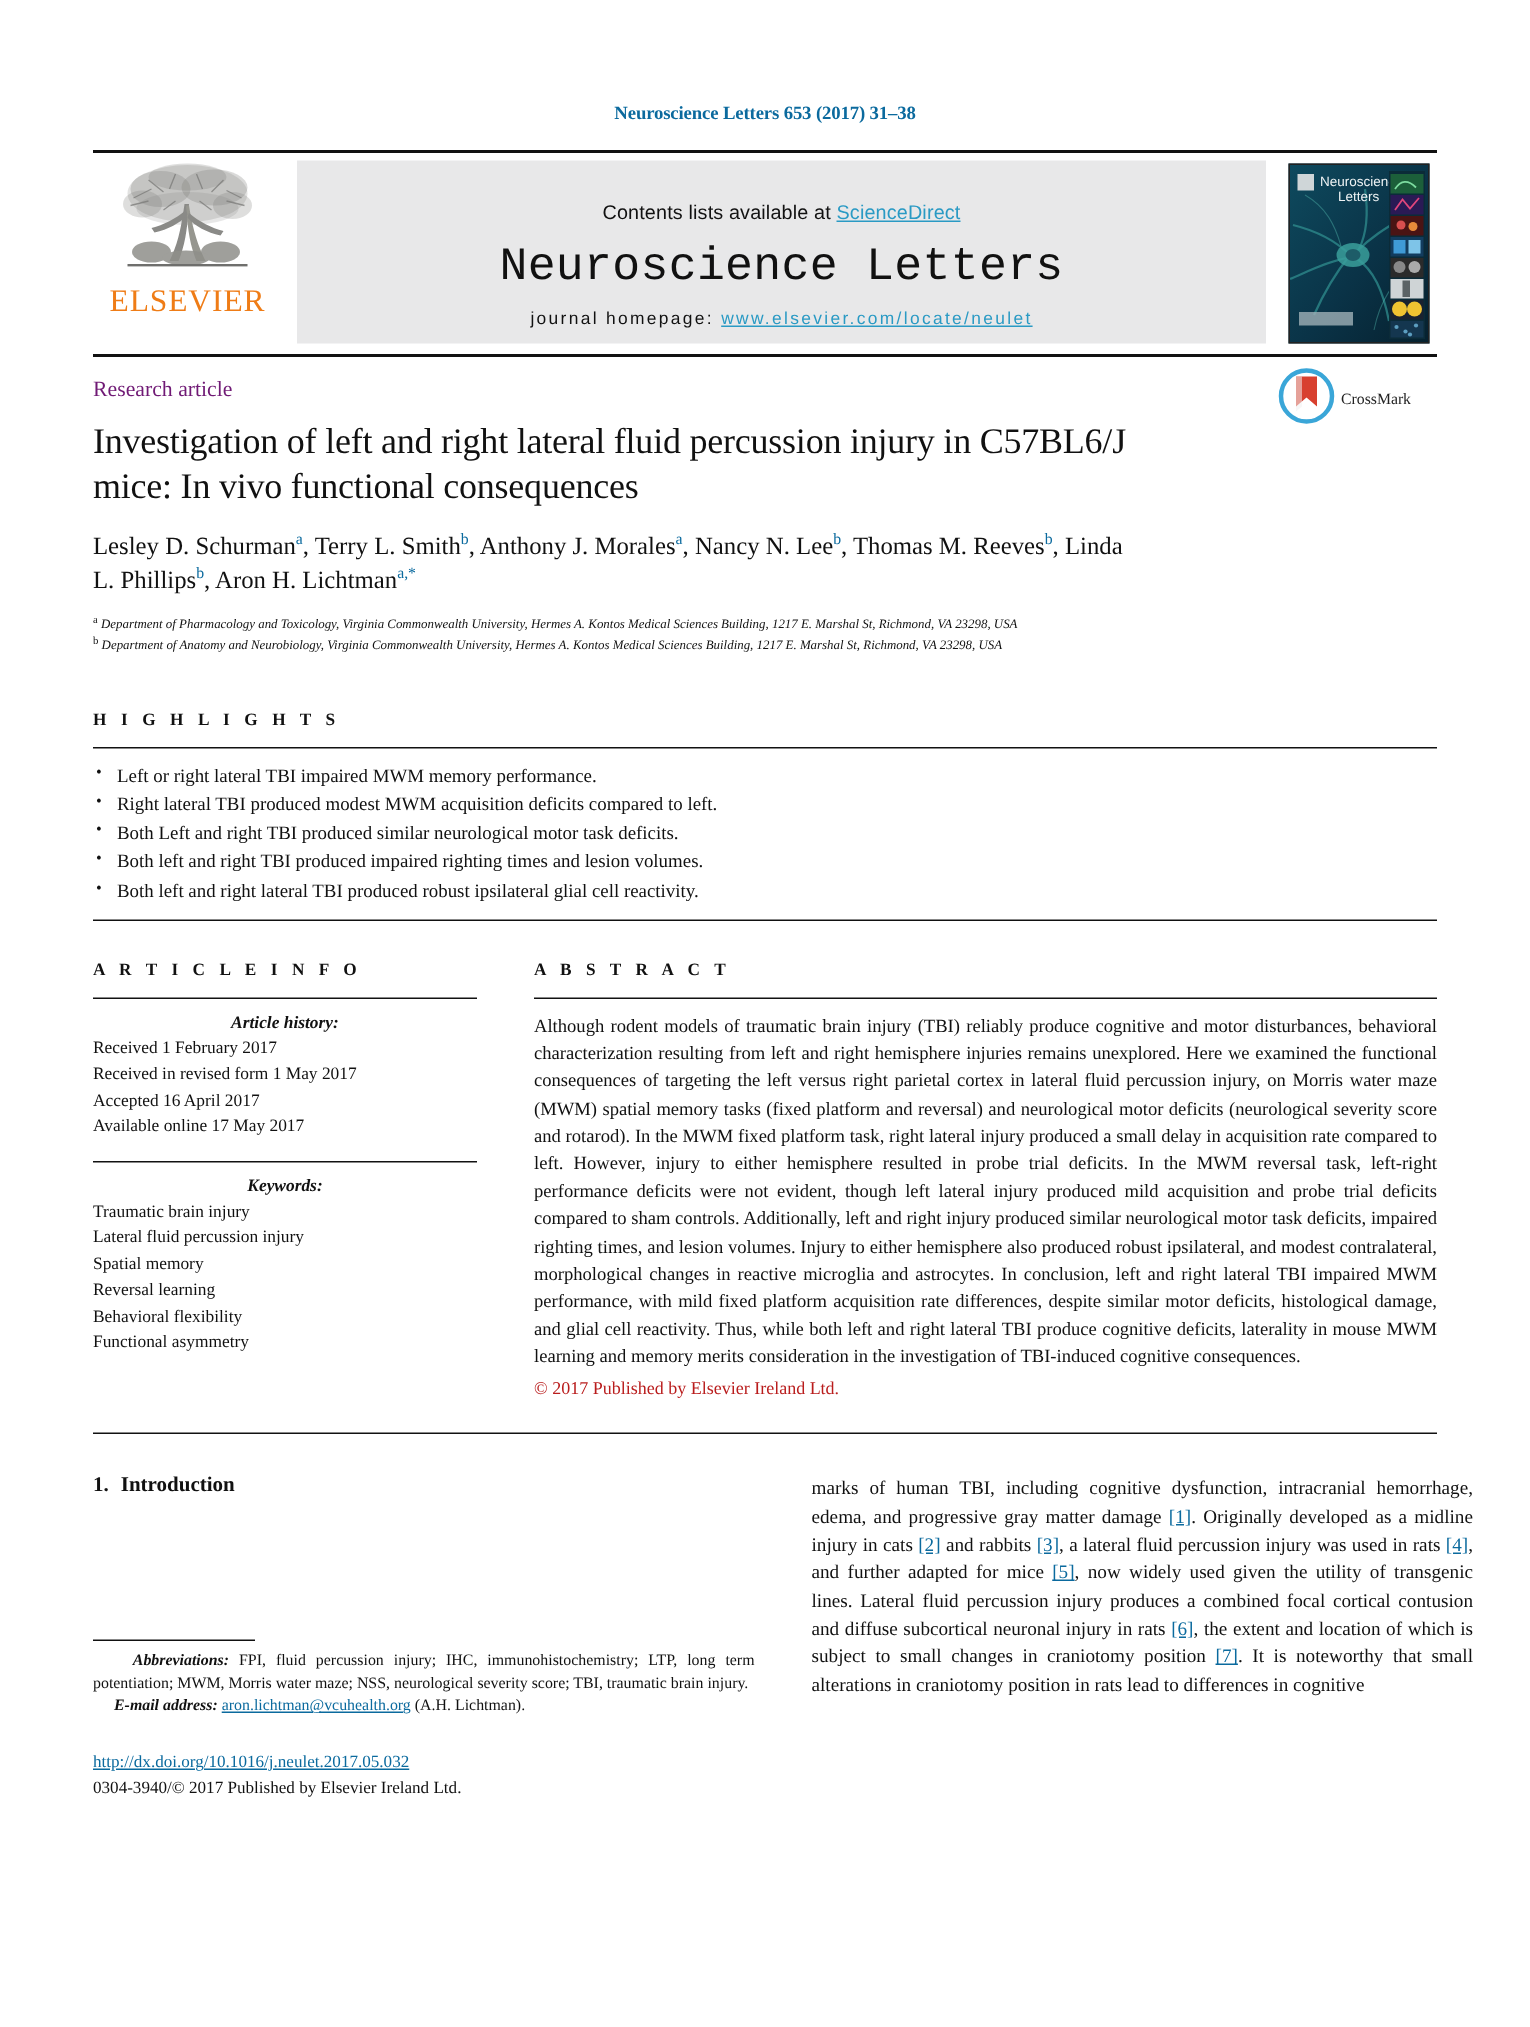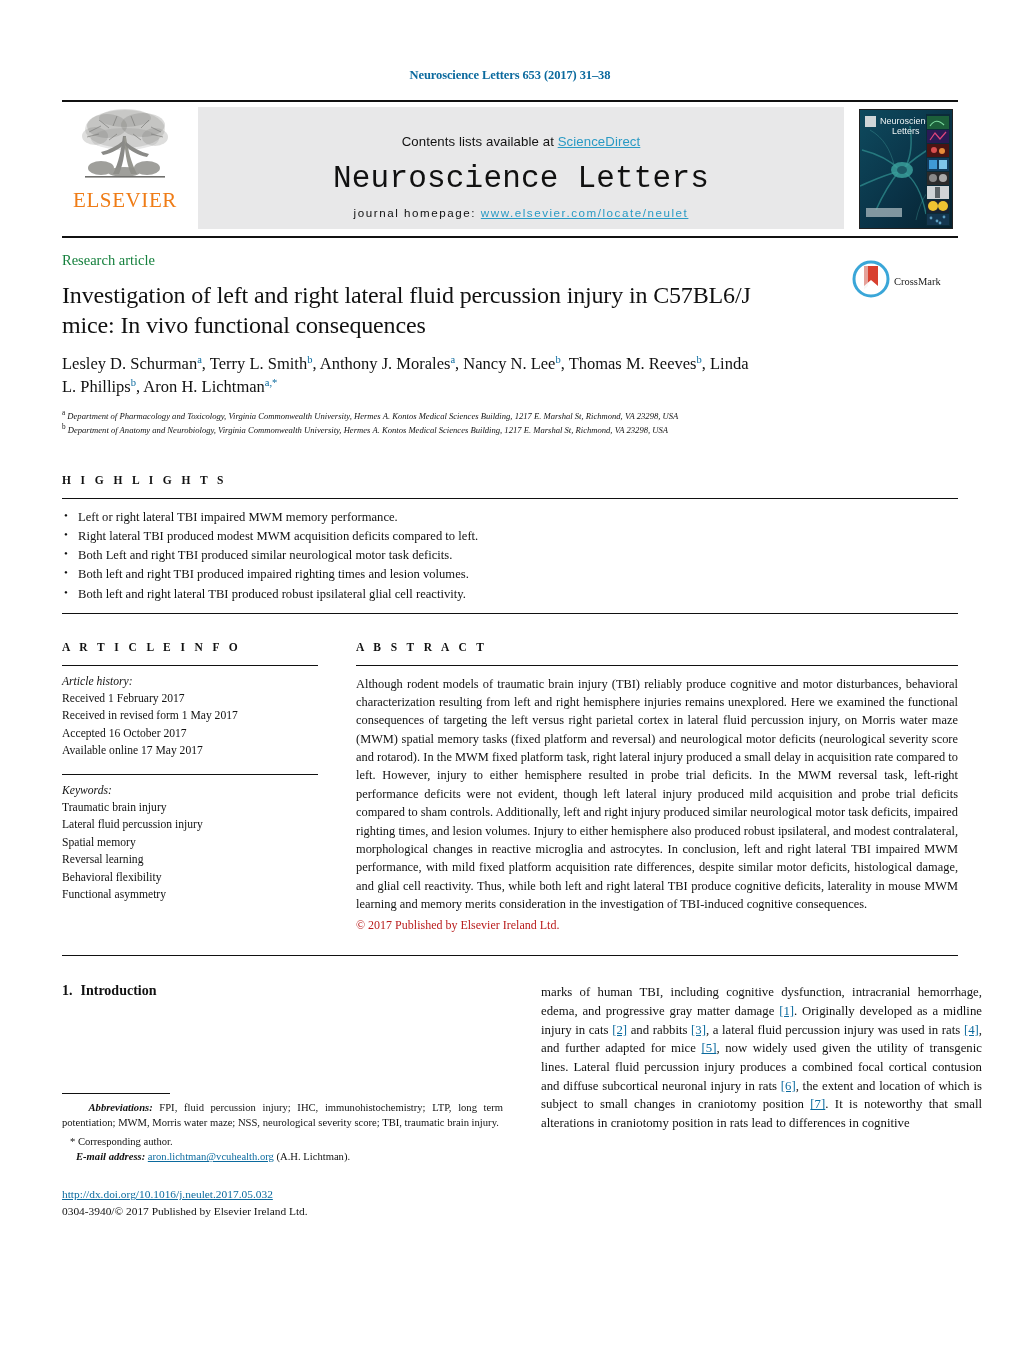--- a/index.html
+++ b/index.html
@@ -109,21 +109,21 @@
     position: relative;
     overflow: hidden;
     background: #0d3a4e;
   }
 
   
   .artheader { position: relative; padding-top: 14px; }
   .kicker {
     font-family: "Liberation Serif", serif;
     font-size: 14.5px;
-    color: #15803d;
+    color: #701a75;
     margin-bottom: 11px;
   }
   .title {
     font-family: "Liberation Serif", serif;
     font-size: 24px;
     line-height: 1.25;
     color: #111;
     max-width: 700px;
     margin: 0 0 12px 0;
     font-weight: normal;
@@ -143,21 +143,21 @@
     font-style: italic;
     font-size: 8.6px;
     line-height: 1.42;
     color: #111;
     max-width: 760px;
   }
   .affil sup { font-style: normal; }
   .crossmark {
     position: absolute;
     right: 0;
-    top: 22px;
+    top: 7px;
     width: 106px;
     display: flex;
     align-items: center;
     gap: 4px;
   }
   .crossmark-label {
     font-family: "Liberation Serif", serif;
     font-size: 10.5px;
     color: #222;
   }
@@ -201,21 +201,21 @@
     gap: 38px;
   }
   .col-info { width: 256px; flex: 0 0 256px; }
   .col-abs { flex: 1 1 auto; }
 
   .info-body {
     border-top: 1.1px solid #111;
     padding-top: 7px;
   }
   .info-group { font-family: "Liberation Serif", serif; font-size: 11.6px; line-height: 1.5; color:#111; }
-  .info-group .ig-title { font-style: italic; font-weight: normal; }
+  .info-group .ig-title { font-style: italic; font-weight: bold; text-align: center; }
   .info-sep { border-top: 1.1px solid #111; margin: 14px 0 7px 0; }
 
   .abs-body {
     border-top: 1.1px solid #111;
     padding-top: 9px;
   }
   .abs-text {
     font-family: "Liberation Serif", serif;
     font-size: 12.4px;
     line-height: 1.48;
@@ -455,21 +455,21 @@
   <div class="info-abstract">
 
     <div class="col-info">
       <div class="sec-label">A R T I C L E   I N F O</div>
       <div class="info-body">
         <div class="info-group">
           <div class="ig-title">Article history:</div>
           <div id="history-list">
               <div>Received 1 February 2017</div>
               <div>Received in revised form 1 May 2017</div>
-              <div>Accepted 16 October 2017</div>
+              <div>Accepted 16 April 2017</div>
               <div>Available online 17 May 2017</div>
             </div>
         </div>
         <div class="info-sep"></div>
         <div class="info-group">
           <div class="ig-title">Keywords:</div>
           <div id="keywords-list">
               <div>Traumatic brain injury</div>
               <div>Lateral fluid percussion injury</div>
               <div>Spatial memory</div>
@@ -498,21 +498,20 @@
       <div class="sec-head">
         <span class="num">1.</span><span>Introduction</span>
       </div>
 
       <div class="footnotes">
         <div class="fn-rule"></div>
         <div class="fn">
           &nbsp;&nbsp;&nbsp;&nbsp;<span class="it">Abbreviations:</span>
           <span>FPI, fluid percussion injury; IHC, immunohistochemistry; LTP, long term potentiation; MWM, Morris water maze; NSS, neurological severity score; TBI, traumatic brain injury.</span>
         </div>
-        <div class="fn fn-corr">* Corresponding author.</div>
         <div class="fn fn-email">
           <span class="it">E-mail address:</span>
           <a class="mail" href="#">aron.lichtman@vcuhealth.org</a>
           <span>(A.H. Lichtman).</span>
         </div>
         <div class="doi-block">
           <a class="doi" href="#">http://dx.doi.org/10.1016/j.neulet.2017.05.032</a>
           <div class="issn">0304-3940/© 2017 Published by Elsevier Ireland Ltd.</div>
         </div>
       </div>

